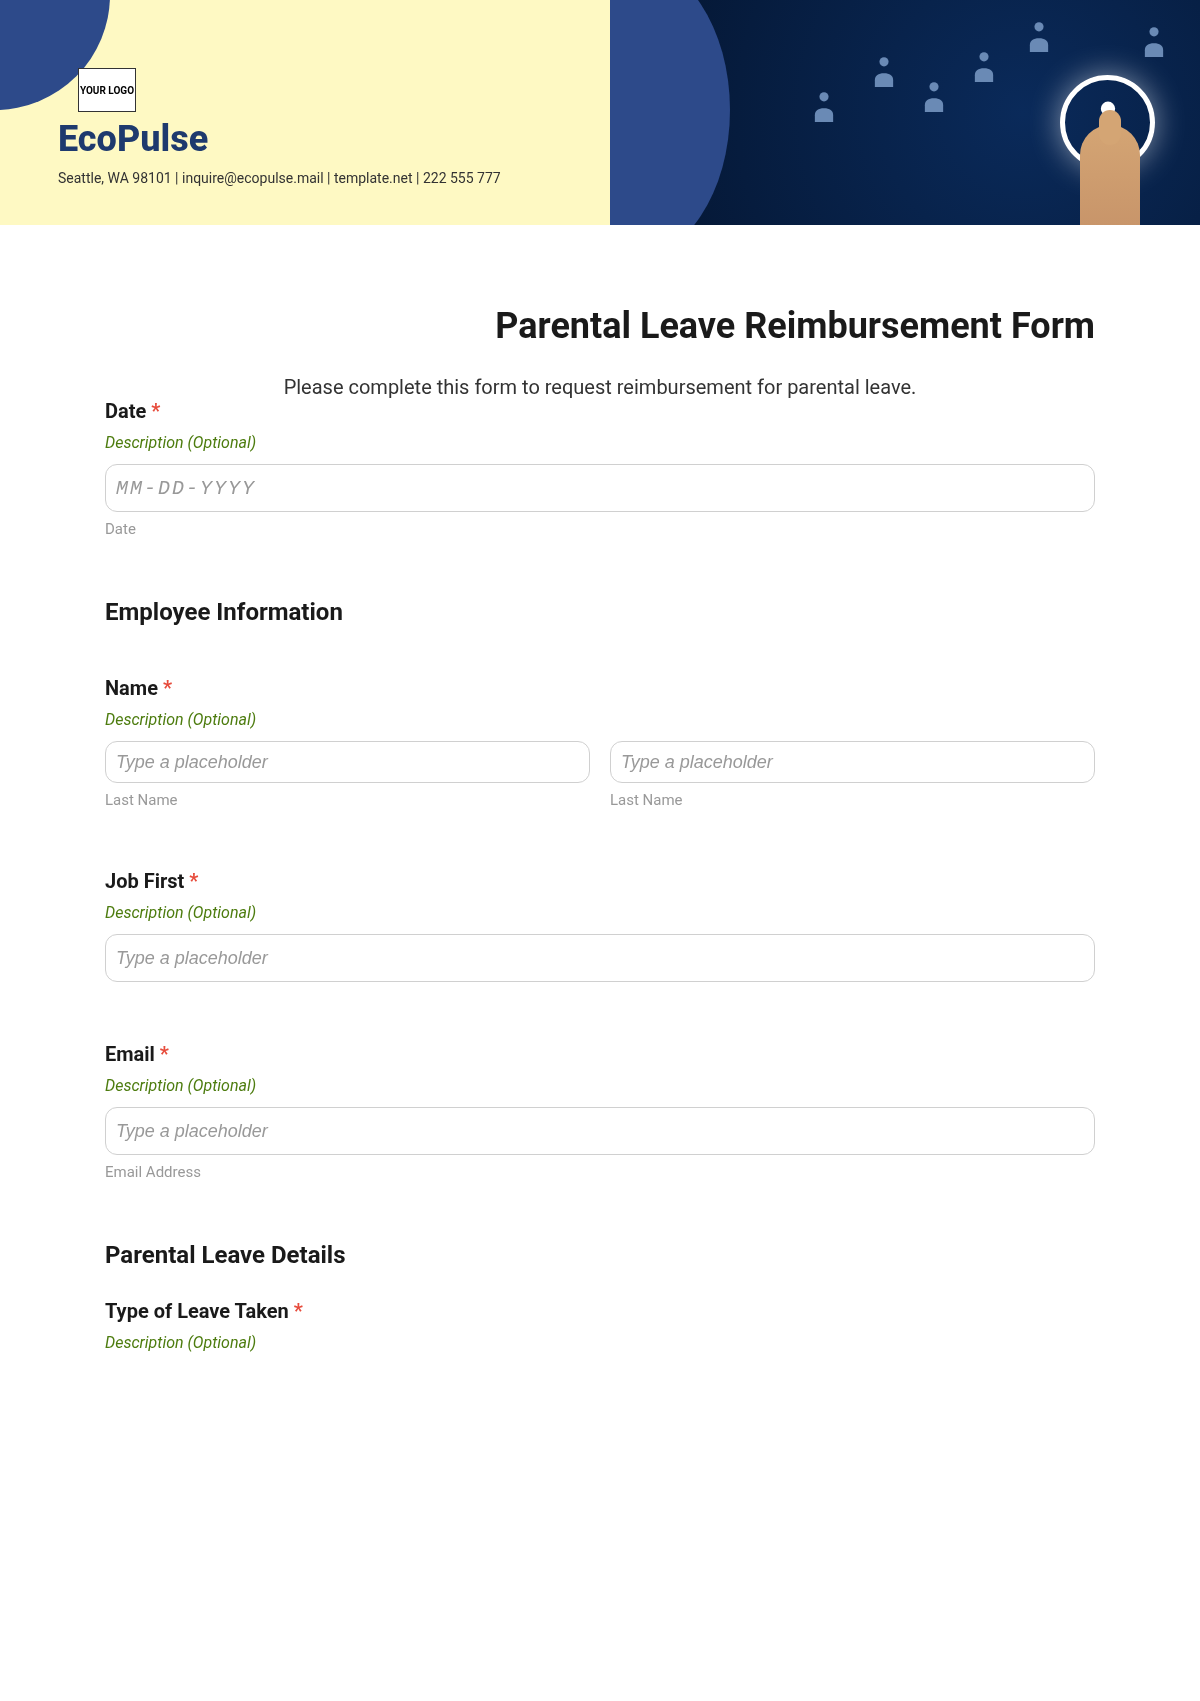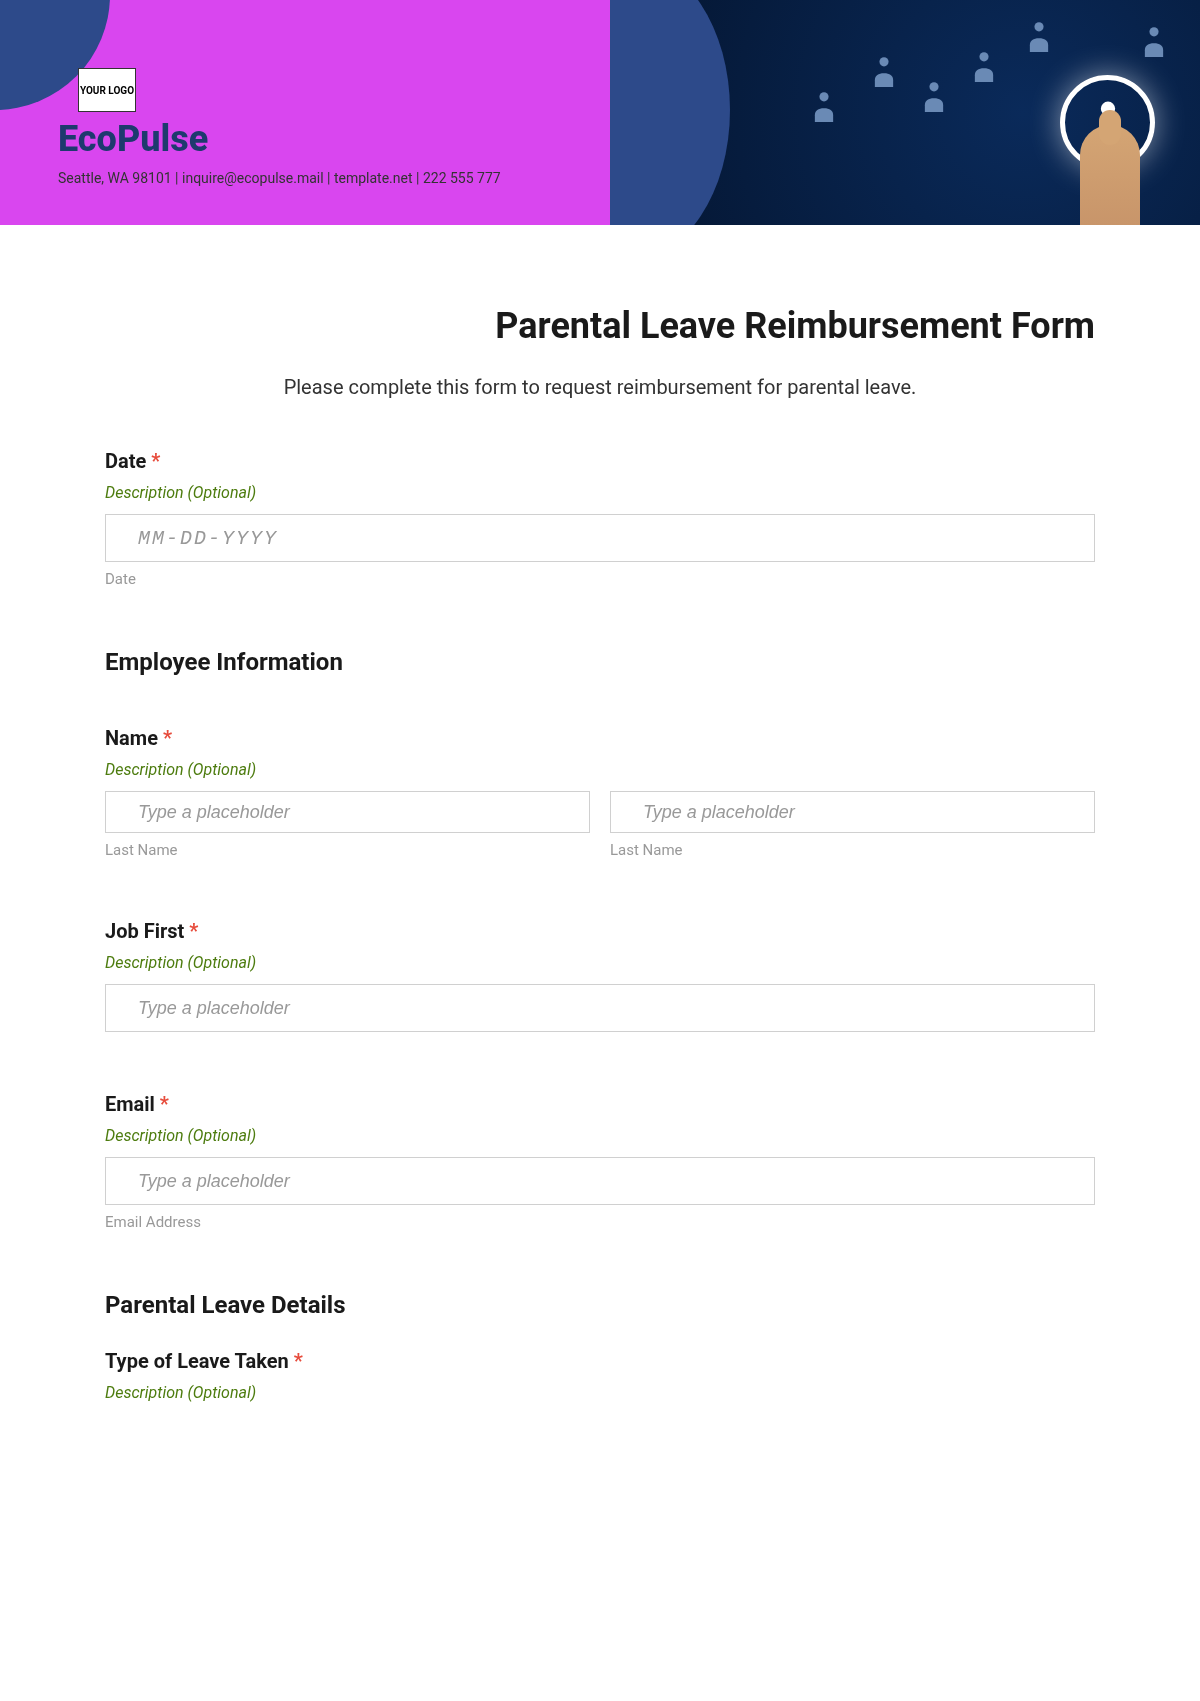--- a/index.html
+++ b/index.html
@@ -1,37 +1,37 @@
 <!DOCTYPE html>
 <html><head>
 <meta charset="utf-8">
 <style>
 *{box-sizing:border-box;margin:0;padding:0}
 body{font-family:-apple-system,BlinkMacSystemFont,'Segoe UI',Roboto,Arial,sans-serif;background:#fff;width:1200px}
-.header{background:#d946ef;height:225px;position:relative;overflow:hidden}
+.header{background:#fef9c3;height:225px;position:relative;overflow:hidden}
 .header-circle{position:absolute;width:230px;height:230px;border-radius:50%;background:#2d4a8a;left:-120px;top:-120px}
 .logo-box{position:absolute;left:78px;top:68px;width:58px;height:44px;border:1px solid #333;background:#fff;display:flex;align-items:center;justify-content:center;font-size:10px;font-weight:700;text-align:center;line-height:1.1}
 .company-name{position:absolute;left:58px;top:118px;font-size:36px;font-weight:800;color:#1e3a6e}
 .company-info{position:absolute;left:58px;top:170px;font-size:14px;color:#333}
 .header-graphic{position:absolute;right:0;top:0;width:590px;height:225px;background:radial-gradient(circle at 70% 50%,#0a2a5a 0%,#041530 100%);overflow:hidden}
 .header-graphic::before{content:'';position:absolute;left:-80px;top:-40px;width:200px;height:300px;background:#2d4a8a;border-radius:50%}
 .person-icon{position:absolute;color:#6a8ab5}
 .person-icon svg{width:100%;height:100%}
 .highlight-ring{position:absolute;right:45px;top:75px;width:95px;height:95px;border:5px solid #fff;border-radius:50%;box-shadow:0 0 30px rgba(255,255,255,.5)}
 .highlight-ring svg{width:50px;height:50px;position:absolute;left:50%;top:50%;transform:translate(-50%,-50%);fill:#fff}
 .finger{position:absolute;right:60px;bottom:0;width:60px;height:100px;background:linear-gradient(180deg,#d4a574 0%,#c8956a 100%);border-radius:30px 30px 0 0}
 .finger::before{content:'';position:absolute;top:-15px;left:50%;transform:translateX(-50%);width:22px;height:35px;background:#d4a574;border-radius:12px}
 .content{padding:80px 105px 60px}
 .form-title{font-size:36px;font-weight:700;color:#1a1a1a;text-align:right;margin-bottom:28px}
-.form-subtitle{font-size:20px;color:#333;text-align:center;margin-bottom:50px}
+.form-subtitle{font-size:20px;color:#333;text-align:center;}
 .field-group{margin-bottom:60px}
 .field-label{font-size:20px;font-weight:700;color:#1a1a1a;margin-bottom:10px}
 .required{color:#e74c3c}
 .field-desc{font-size:16px;font-style:italic;color:#4d7c0f;margin-bottom:12px}
-.text-input{width:100%;height:48px;border:1px solid #d0d0d0;border-radius:0;padding:0 32px;font-size:18px;color:#333;outline:none}
+.text-input{width:100%;height:48px;border:1px solid #d0d0d0;border-radius:12px;padding:0 10px;font-size:18px;color:#333;outline:none}
 .text-input::placeholder{color:#999;font-style:italic}
 .text-input.date-style{font-family:'Courier New',monospace;font-size:20px;color:#555;letter-spacing:2px}
 .sublabel{font-size:15px;color:#999;margin-top:8px}
 .section-title{font-size:24px;font-weight:700;color:#1a1a1a;margin-bottom:50px}
 .name-row{display:flex;gap:20px}
 .name-col{flex:1}
 .name-col .text-input{height:42px;font-size:18px}
 </style>
 </head>
 <body>

